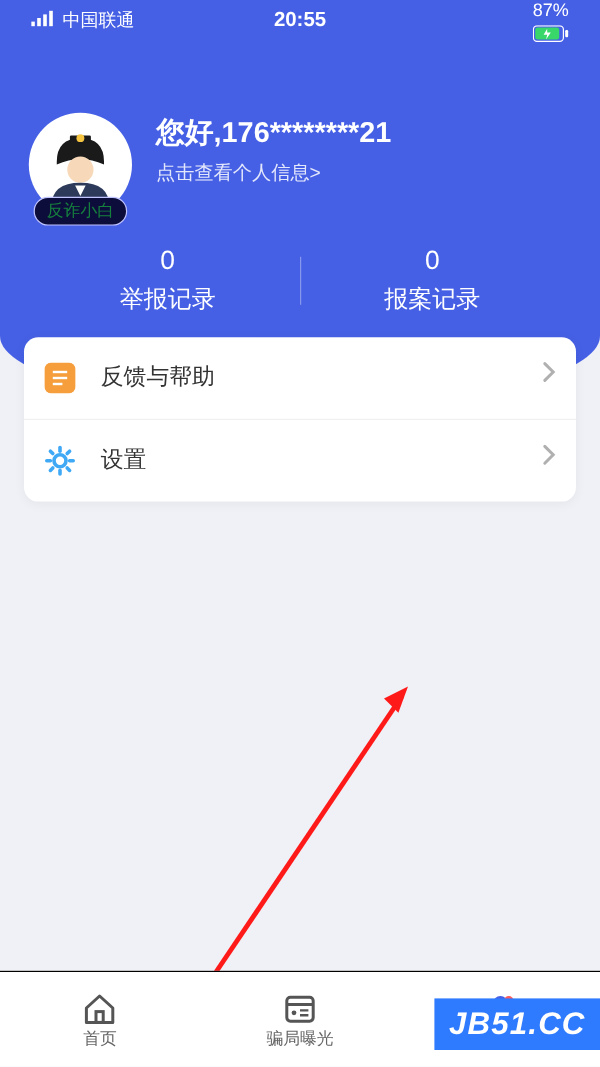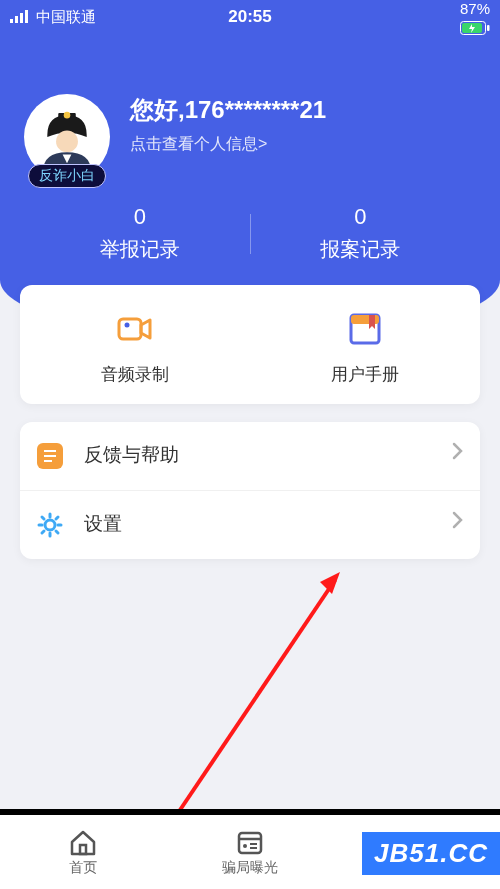--- a/index.html
+++ b/index.html
@@ -8,32 +8,32 @@
 
   
   .header-bg {
     position: absolute; top: 0; left: 0; width: 500px; height: 340px;
     background: #4660e5;
     border-bottom-left-radius: 50% 60px;
     border-bottom-right-radius: 50% 60px;
   }
 
   
-  .status-bar { position: relative; height: 34px; display: flex; align-items: center; padding: 0 10px; color: #fff; font-size: 15px; font-weight: 500; }
+  .status-bar { position: relative; height: 34px; display: flex; align-items: center; padding: 0 26px; color: #fff; font-size: 15px; font-weight: 500; }
   .status-left { display: flex; align-items: center; gap: 6px; }
   .status-center { position: absolute; left: 50%; transform: translateX(-50%); font-weight: 600; font-size: 17px; }
   .status-right { margin-left: auto; display: flex; align-items: center; gap: 4px; font-size: 15px; flex-direction: column; }
   .battery-box { display:inline-flex; align-items:center; }
 
   
   .profile { position: relative; padding: 60px 24px 0 24px; display: flex; align-items: flex-start; gap: 20px; color: #fff; }
   .avatar-wrap { position: relative; }
   .avatar { width: 86px; height: 86px; border-radius: 50%; background: #fff; display: flex; align-items: center; justify-content: center; overflow: hidden; }
   .avatar svg { width: 70px; height: 70px; }
-  .avatar-badge { position: absolute; bottom: -8px; left: 50%; transform: translateX(-50%); background: #0d0d3b; border: 1px solid #bfc3ff; color: #7dd3fc; font-size: 14px; padding: 2px 10px; border-radius: 12px; white-space: nowrap; }
+  .avatar-badge { position: absolute; bottom: -8px; left: 50%; transform: translateX(-50%); background: #0d0d3b; border: 1px solid #bfc3ff; color: #15803d; font-size: 14px; padding: 2px 10px; border-radius: 12px; white-space: nowrap; }
   .profile-text .greeting { font-size: 24px; font-weight: 600; }
   .profile-text .sub { font-size: 16px; opacity: 0.85; margin-top: 8px; }
 
   
   .stats { position: relative; margin-top: 24px; display: flex; justify-content: space-around; color: #fff; padding: 0 30px; }
   .stat { text-align: center; flex: 1; }
   .stat .num { font-size: 22px; font-weight: 500; }
   .stat .lbl { font-size: 20px; margin-top: 6px; text-align: center; }
   .stat-div { width: 1px; height: 40px; background: rgba(255,255,255,0.35); align-self: center; }
 
@@ -48,21 +48,21 @@
   .list { position: relative; margin: 18px 20px 0 20px; background: #fff; border-radius: 12px; box-shadow: 0 2px 10px rgba(0,0,0,0.05); }
   .list-row { display: flex; padding: 20px 16px; font-size: 19px; color: #333; }
   .list-row + .list-row { border-top: 1px solid #f0f0f0; }
   .list-row .icon { width: 28px; height: 28px; margin-right: 20px; display:flex; align-items:center; justify-content:center; }
   .list-row .chev { margin-left: auto; color: #b0b0b0; }
 
   
   .arrow-ann { position: absolute; left: 160px; top: 560px; pointer-events: none; }
 
   
-  .bottom-nav { position: absolute; bottom: 0; left: 0; width: 100%; background: #fff; border-top: 6px solid #000000; display: flex; justify-content: space-around; align-items: center; height: 80px; }
+  .bottom-nav { position: absolute; bottom: 0; left: 0; width: 100%; background: #fff; border-top: 1px solid #000000; display: flex; justify-content: space-around; align-items: center; height: 80px; }
   .nav-item { flex:1; text-align: center; color: #666; font-size: 14px; }
   .nav-item .ic { height: 32px; display:flex; align-items:center; justify-content:center; }
   .nav-item.active { color: #4660e5; }
 
   
   .watermark { position: absolute; right: 0; bottom: 14px; background: #2f7bff; color: #fff; font-weight: 800; font-style: italic; font-size: 26px; padding: 6px 12px; letter-spacing: 1px; }
 </style>
 </head>
 <body>
 
@@ -121,44 +121,20 @@
       <div class="num">0</div>
       <div class="lbl">举报记录</div>
     </div>
     <div class="stat-div"></div>
     <div class="stat">
       <div class="num">0</div>
       <div class="lbl">报案记录</div>
     </div>
   </div>
 
-  <div class="card">
-    <div class="action-grid">
-      <div class="action-item">
-        <div class="icon-box">
-          <svg width="42" height="42" viewBox="0 0 42 42">
-              <rect x="5" y="11" width="22" height="20" rx="4" fill="none" stroke="#f59e3b" stroke-width="3"></rect>
-              <circle cx="13" cy="17" r="2.5" fill="#4660e5"></circle>
-              <path d="M27 17 L36 12 L36 30 L27 25 Z" fill="none" stroke="#f59e3b" stroke-width="3" stroke-linejoin="round"></path>
-            </svg>
-        </div>
-        <div class="lbl">音频录制</div>
-      </div>
-      <div class="action-item">
-        <div class="icon-box">
-          <svg width="40" height="40" viewBox="0 0 40 40">
-              <rect x="6" y="6" width="28" height="28" rx="3" fill="none" stroke="#5a6be8" stroke-width="3"></rect>
-              <rect x="6" y="6" width="28" height="9" fill="#f59e3b" rx="3"></rect>
-              <path d="M24 6 L24 20 L27 17 L30 20 L30 6 Z" fill="#d9534f"></path>
-            </svg>
-        </div>
-        <div class="lbl">用户手册</div>
-      </div>
-    </div>
-  </div>
 
   <div class="list">
     <div class="list-row">
       <span class="icon">
         <svg width="26" height="26" viewBox="0 0 26 26">
             <rect width="26" height="26" rx="6" fill="#f59e3b"></rect>
             <rect x="7" y="7" width="12" height="2" fill="#fff"></rect>
             <rect x="7" y="12" width="12" height="2" fill="#fff"></rect>
             <rect x="7" y="17" width="8" height="2" fill="#fff"></rect>
           </svg>

